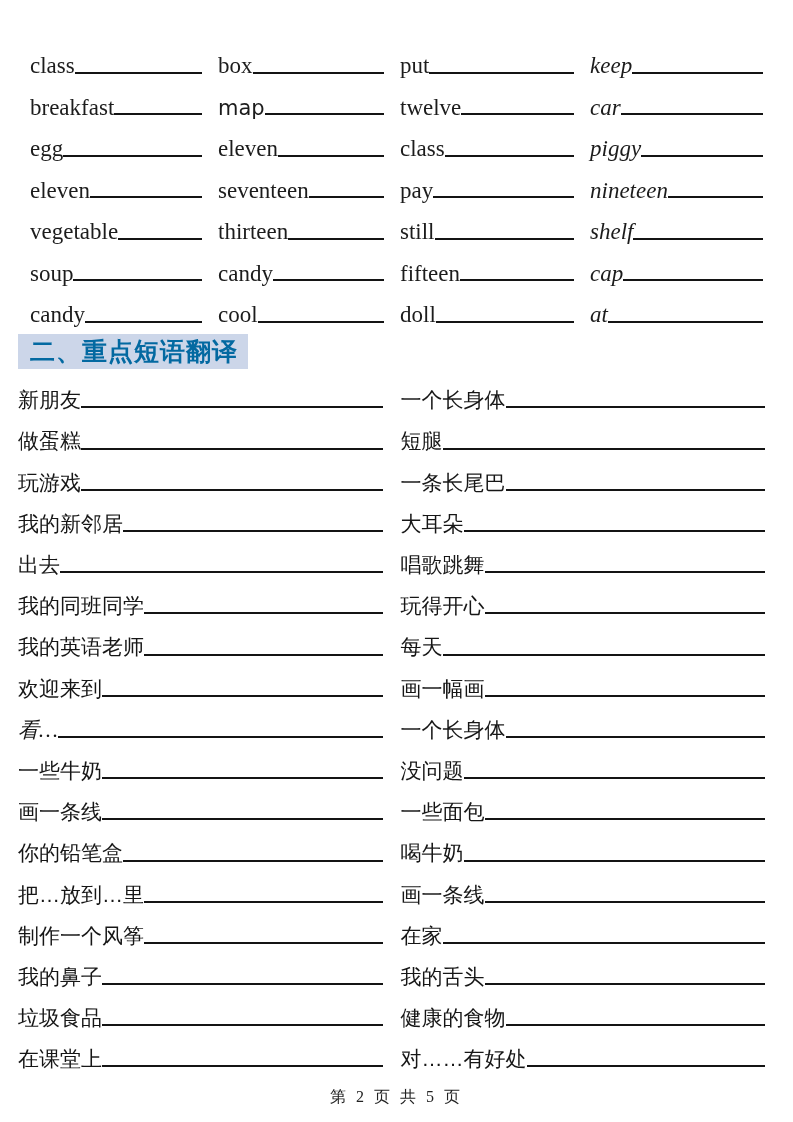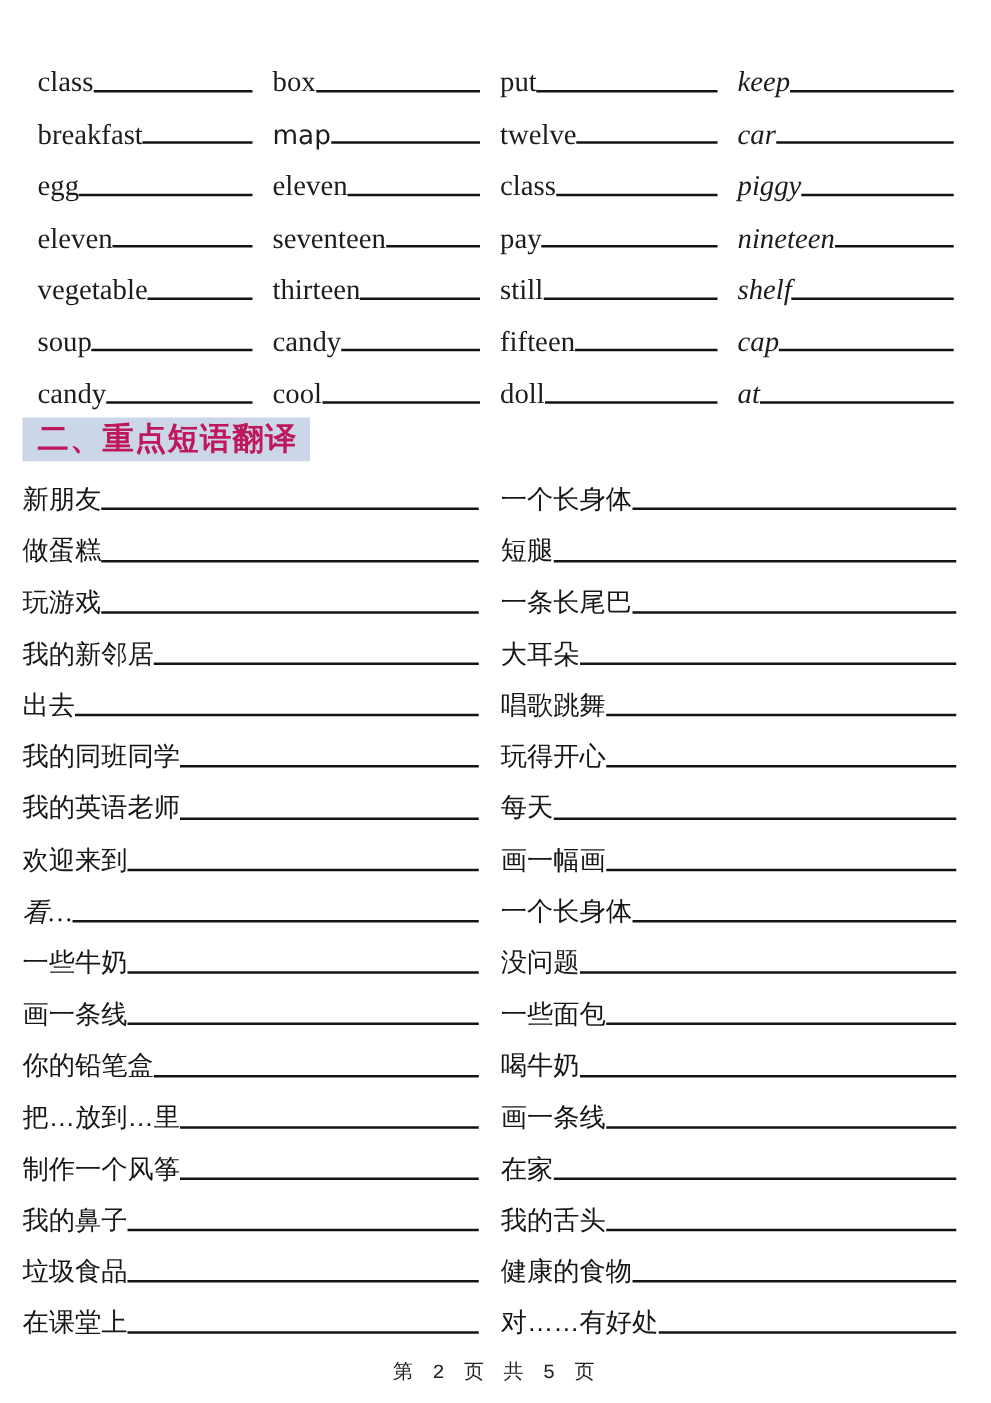--- a/index.html
+++ b/index.html
@@ -56,21 +56,21 @@
     margin-left: -12px;
   }
   .section-title {
     display: inline-block;
     font-family: "Liberation Sans", sans-serif;
     font-weight: bold;
     font-size: 25px;
     line-height: 1.35;
     padding: 1px 10px 1px 12px;
     letter-spacing: 1px;
-    color: #be185d;
+    color: #0369a1;
   }
   
   .phrase-grid {
     display: grid;
     grid-template-columns: 1fr 1fr;
     column-gap: 18px;
     grid-auto-rows: 41.2px;
     margin-left: -12px;
     padding-right: 0;
   }
@@ -91,21 +91,21 @@
     font-style: italic;
   }
   .phrase-cell .blank { margin-bottom: 4px; }
   
   .footer {
     position: absolute;
     left: 0;
     right: 0;
     bottom: 14px;
     text-align: center;
-    font-family: Liberation Mono, monospace;
+    font-family: Liberation Serif, serif;
     font-size: 16px;
     letter-spacing: 3px;
     color: #222222;
   }
 </style>
 </head>
 <body>
 
 <div class="page">
 

